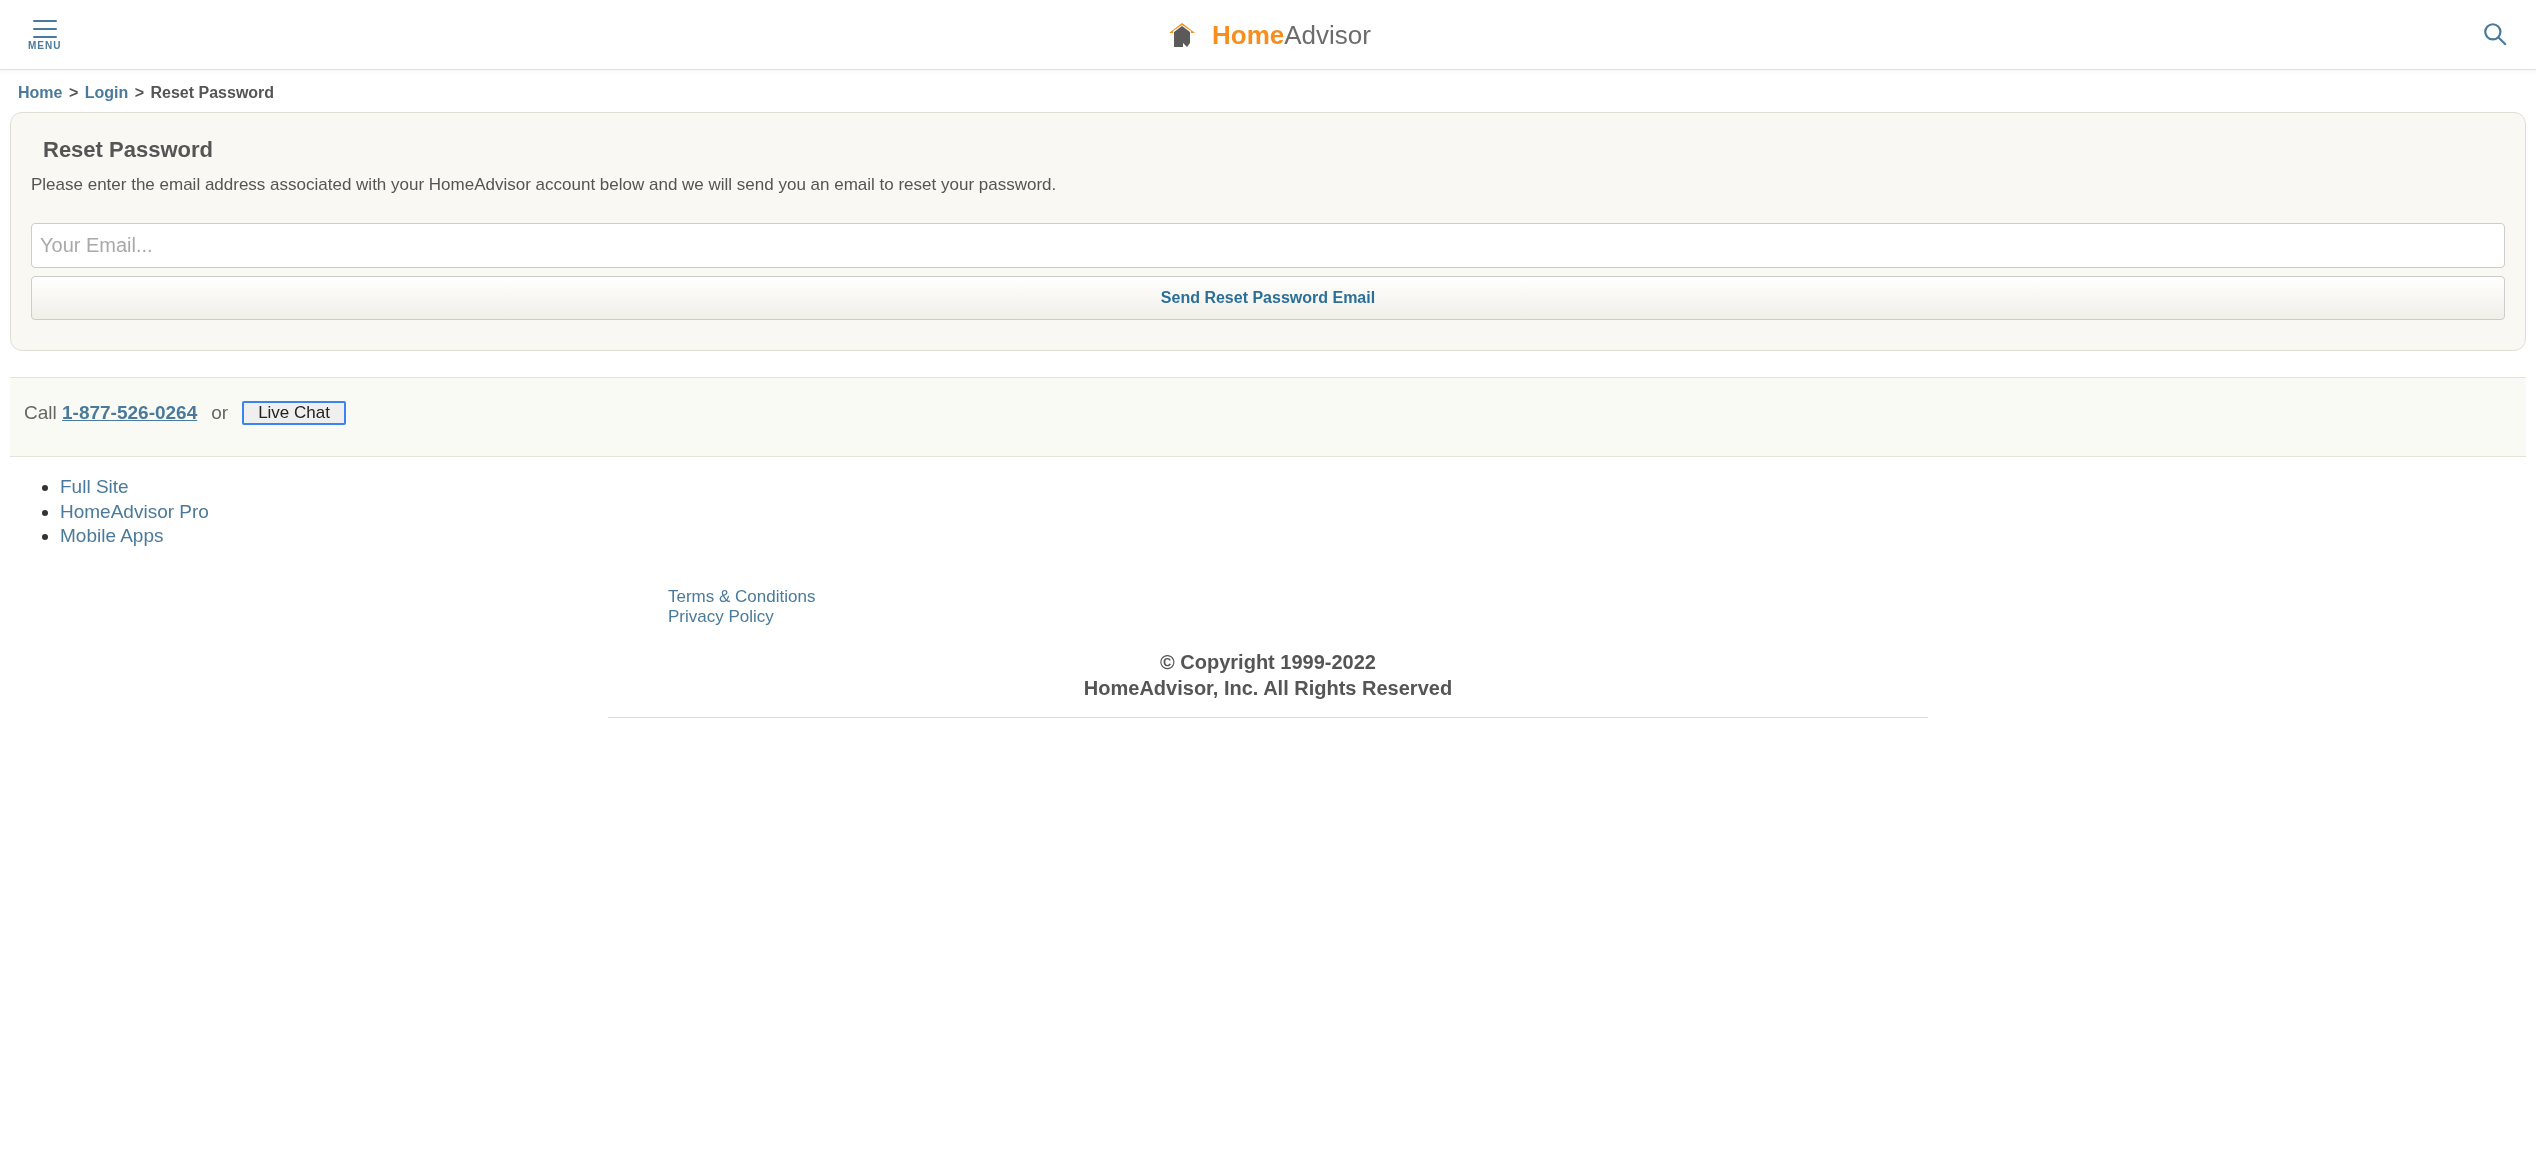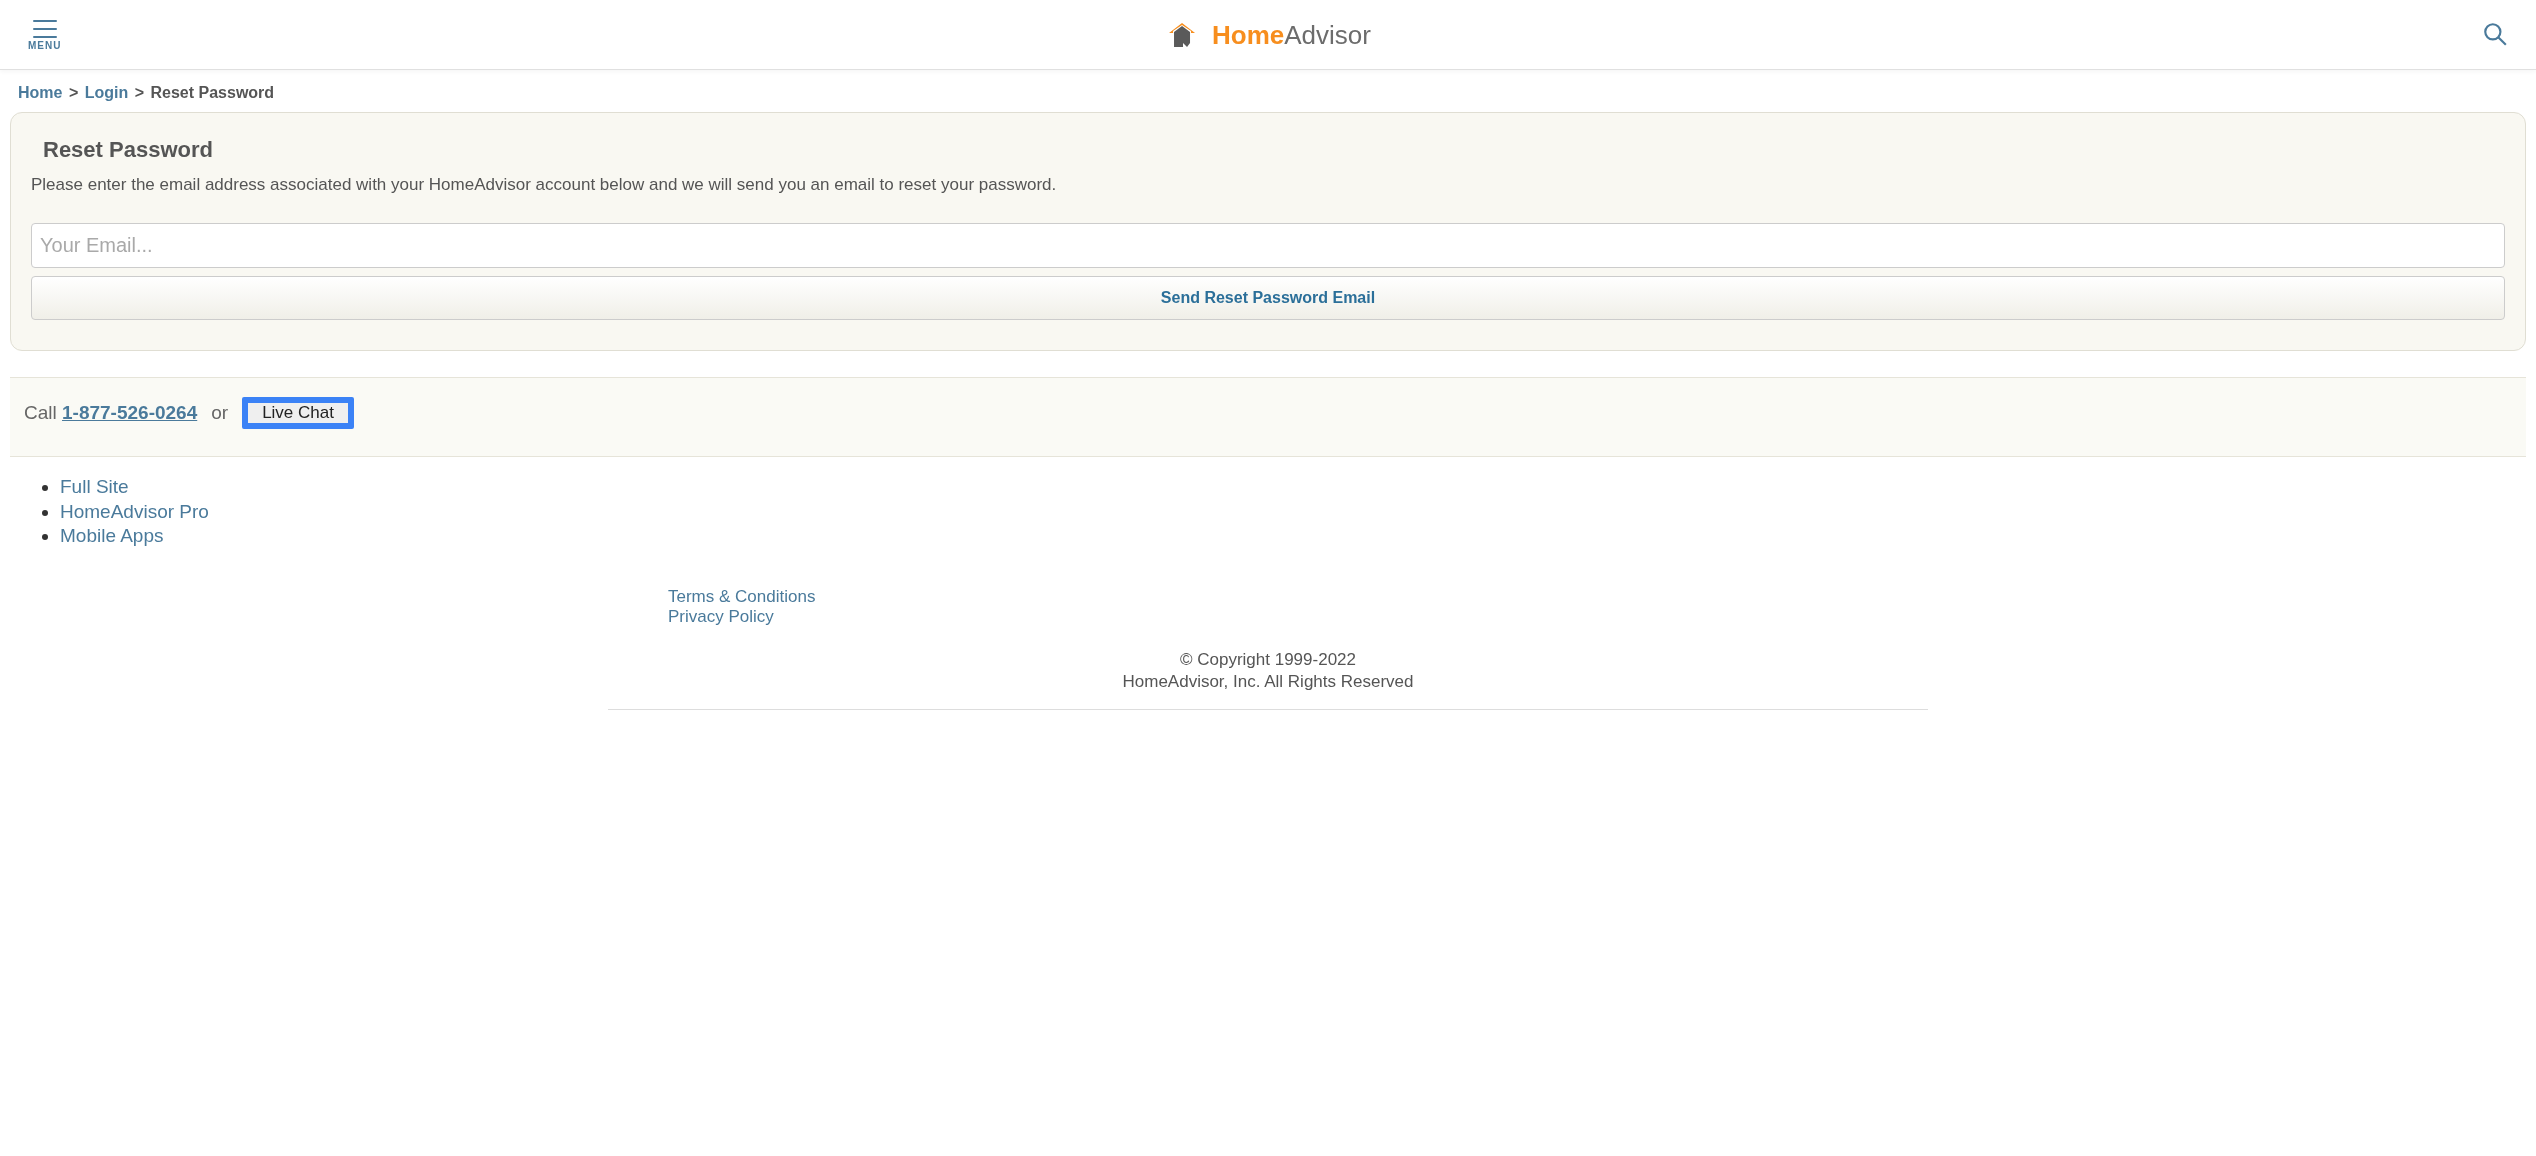--- a/index.html
+++ b/index.html
@@ -31,32 +31,32 @@
     .email-input { width: 100%; padding: 10px 8px; font-size: 20px; border: 1px solid #ccc; border-radius: 4px; background: #fff; color: #333; margin-bottom: 8px;}
     .email-input::placeholder { color: #a9a9a9; }
     .submit-btn { width: 100%; padding: 12px; font-size: 16px; font-weight: 700; color: #2b6f99; background: linear-gradient(#fff, #f0efe8); border: 1px solid #ccc; border-radius: 4px; cursor: pointer;}
     
     
     .help { margin: 26px 10px 0; background: #fafaf5; border-top: 1px solid #e6e4d9; border-bottom: 1px solid #e6e4d9; padding: 16px 14px 24px;}
     .help h2 { font-size: 21px; font-weight: 700; color: #555; margin-bottom: 8px;}
     .help-line { font-size: 19px; color: #666; display: flex; align-items: center; gap: 10px; flex-wrap: wrap;}
     .help-line .phone { color: #4a7a9b; font-weight: 700;}
     .help-line .or { color: #666; margin: 8px 4px;}
-    .chat-btn { background: #efefef; border: 6px solid #3b82f6; padding: 0 14px; font-size: 17px; cursor: pointer; border-radius: 2px; color: #222;}
+    .chat-btn { background: #efefef; border: 2px solid #3b82f6; padding: 0 14px; font-size: 17px; cursor: pointer; border-radius: 2px; color: #222;}
     
     
     .footer-links { padding: 18px 24px 8px;}
     .footer-links ul { list-style: disc; padding-left: 36px;}
     .footer-links li { color: #333; font-size: 19px; line-height: 1.3;}
     .footer-links li a { color: #4a7a9b; text-decoration: none;}
     
     .legal { display: flex; justify-content: space-around; max-width: 1200px; margin: 30px auto 0; font-size: 17px; flex-direction: column;}
     .legal a { color: #4a7a9b; text-decoration: none;}
     
-    .copyright { text-align: center; margin: 22px 0 16px; font-size: 17px; color: #555; line-height: 1.3;}
+    .copyright { text-align: center; margin: 22px 0 16px; font-size: 20px; color: #555; line-height: 1.3; font-weight: bold;}
     .hr-bottom { height: 1px; background: #ddd; max-width: 1320px; margin: 0 auto;}
   </style>
 </head>
 <body>
 
 <header class="header">
   <div class="menu-btn">
     <div class="menu-icon">
       <span></span>
         <span></span>

